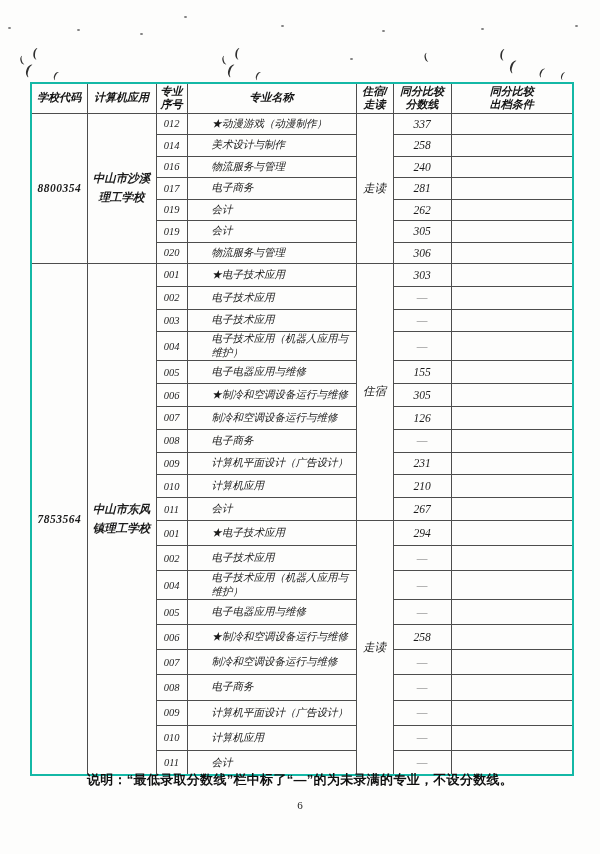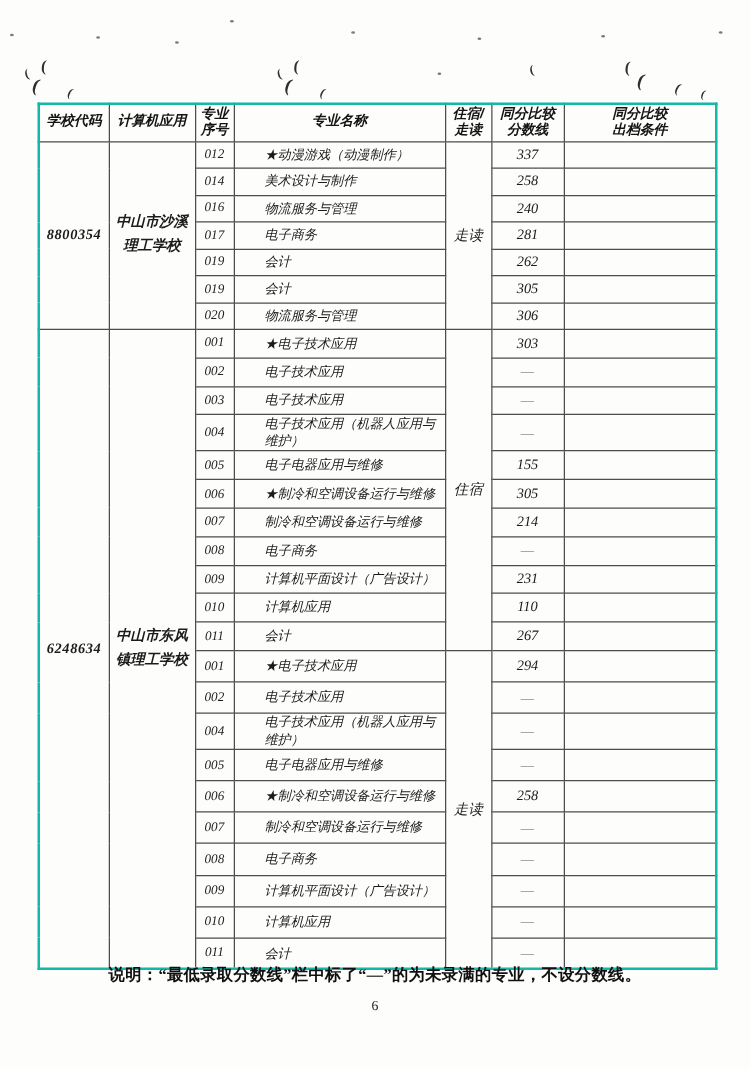--- a/index.html
+++ b/index.html
@@ -44,21 +44,21 @@
   td.boarding{font-size:11.5px;text-align:center;}
   td.score{font-size:11.5px;text-align:center;}
   td.score.dash{color:#8f8f8f;font-size:12px;}
   td.cond{font-size:10.5px;}
   tr.s0{height:21.5px;}
   tr.s1.g0{height:22.8px;}
   tr.s1.g1{height:25.1px;}
   
   .footer-note{
     position:absolute;top:771px;left:0;width:100%;text-align:center;
-    font-family:Liberation Serif, serif;font-weight:bold;
+    font-family:Liberation Sans, sans-serif;font-weight:bold;
     font-size:13px;color:#101010;letter-spacing:.3px;
   }
   .page-number{
     position:absolute;top:799px;left:0;width:100%;text-align:center;
     font-family:"Liberation Serif", serif;font-size:11px;color:#222;
   }
 </style>
 </head>
 <body>
 
@@ -155,21 +155,21 @@
           <td class="score">305</td>
           <td class="cond"></td>
         </tr>
         <tr class="row s0 g0">
           <td class="no">020</td>
           <td class="major">物流服务与管理</td>
           <td class="score">306</td>
           <td class="cond"></td>
         </tr>
         <tr class="row s1 g0">
-          <td class="code" rowspan="21">6248634</td>
+          <td class="code" rowspan="21">7853564</td>
           <td class="name" rowspan="21">中山市东风
 镇理工学校</td>
           <td class="no">001</td>
           <td class="major">★电子技术应用</td>
           <td class="boarding" rowspan="11">住宿</td>
           <td class="score">303</td>
           <td class="cond"></td>
         </tr>
         <tr class="row s1 g0">
           <td class="no">002</td>
@@ -197,39 +197,39 @@
         </tr>
         <tr class="row s1 g0">
           <td class="no">006</td>
           <td class="major">★制冷和空调设备运行与维修</td>
           <td class="score">305</td>
           <td class="cond"></td>
         </tr>
         <tr class="row s1 g0">
           <td class="no">007</td>
           <td class="major">制冷和空调设备运行与维修</td>
-          <td class="score">214</td>
+          <td class="score">126</td>
           <td class="cond"></td>
         </tr>
         <tr class="row s1 g0">
           <td class="no">008</td>
           <td class="major">电子商务</td>
           <td class="score dash">—</td>
           <td class="cond"></td>
         </tr>
         <tr class="row s1 g0">
           <td class="no">009</td>
           <td class="major">计算机平面设计（广告设计）</td>
           <td class="score">231</td>
           <td class="cond"></td>
         </tr>
         <tr class="row s1 g0">
           <td class="no">010</td>
           <td class="major">计算机应用</td>
-          <td class="score">110</td>
+          <td class="score">210</td>
           <td class="cond"></td>
         </tr>
         <tr class="row s1 g0">
           <td class="no">011</td>
           <td class="major">会计</td>
           <td class="score">267</td>
           <td class="cond"></td>
         </tr>
         <tr class="row s1 g1">
           <td class="no">001</td>

